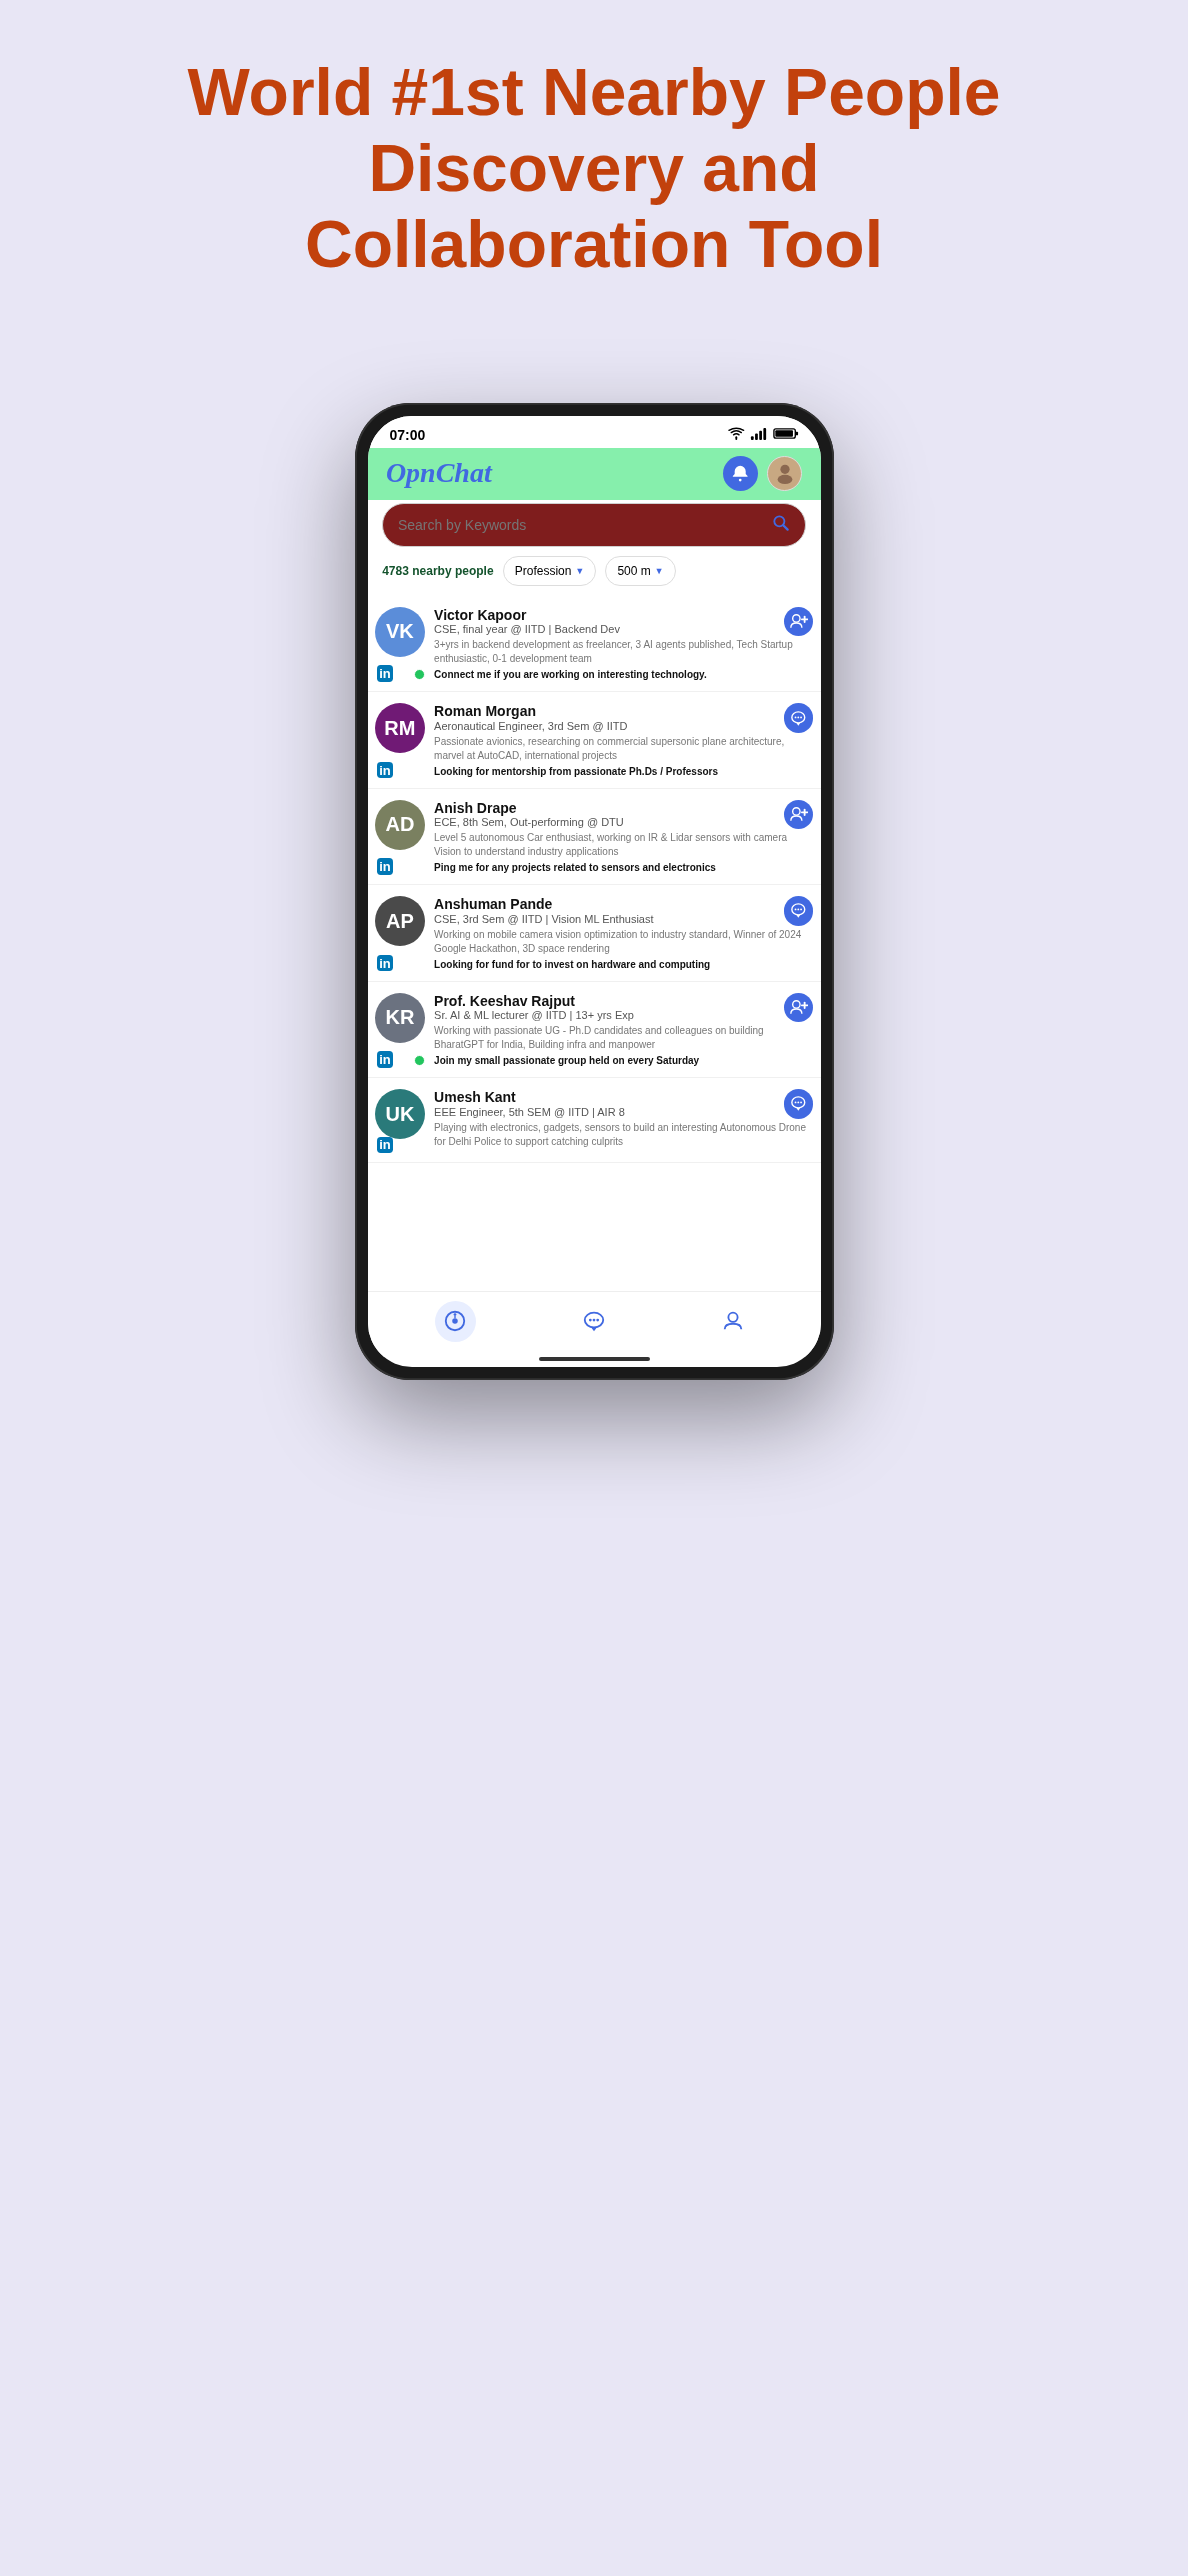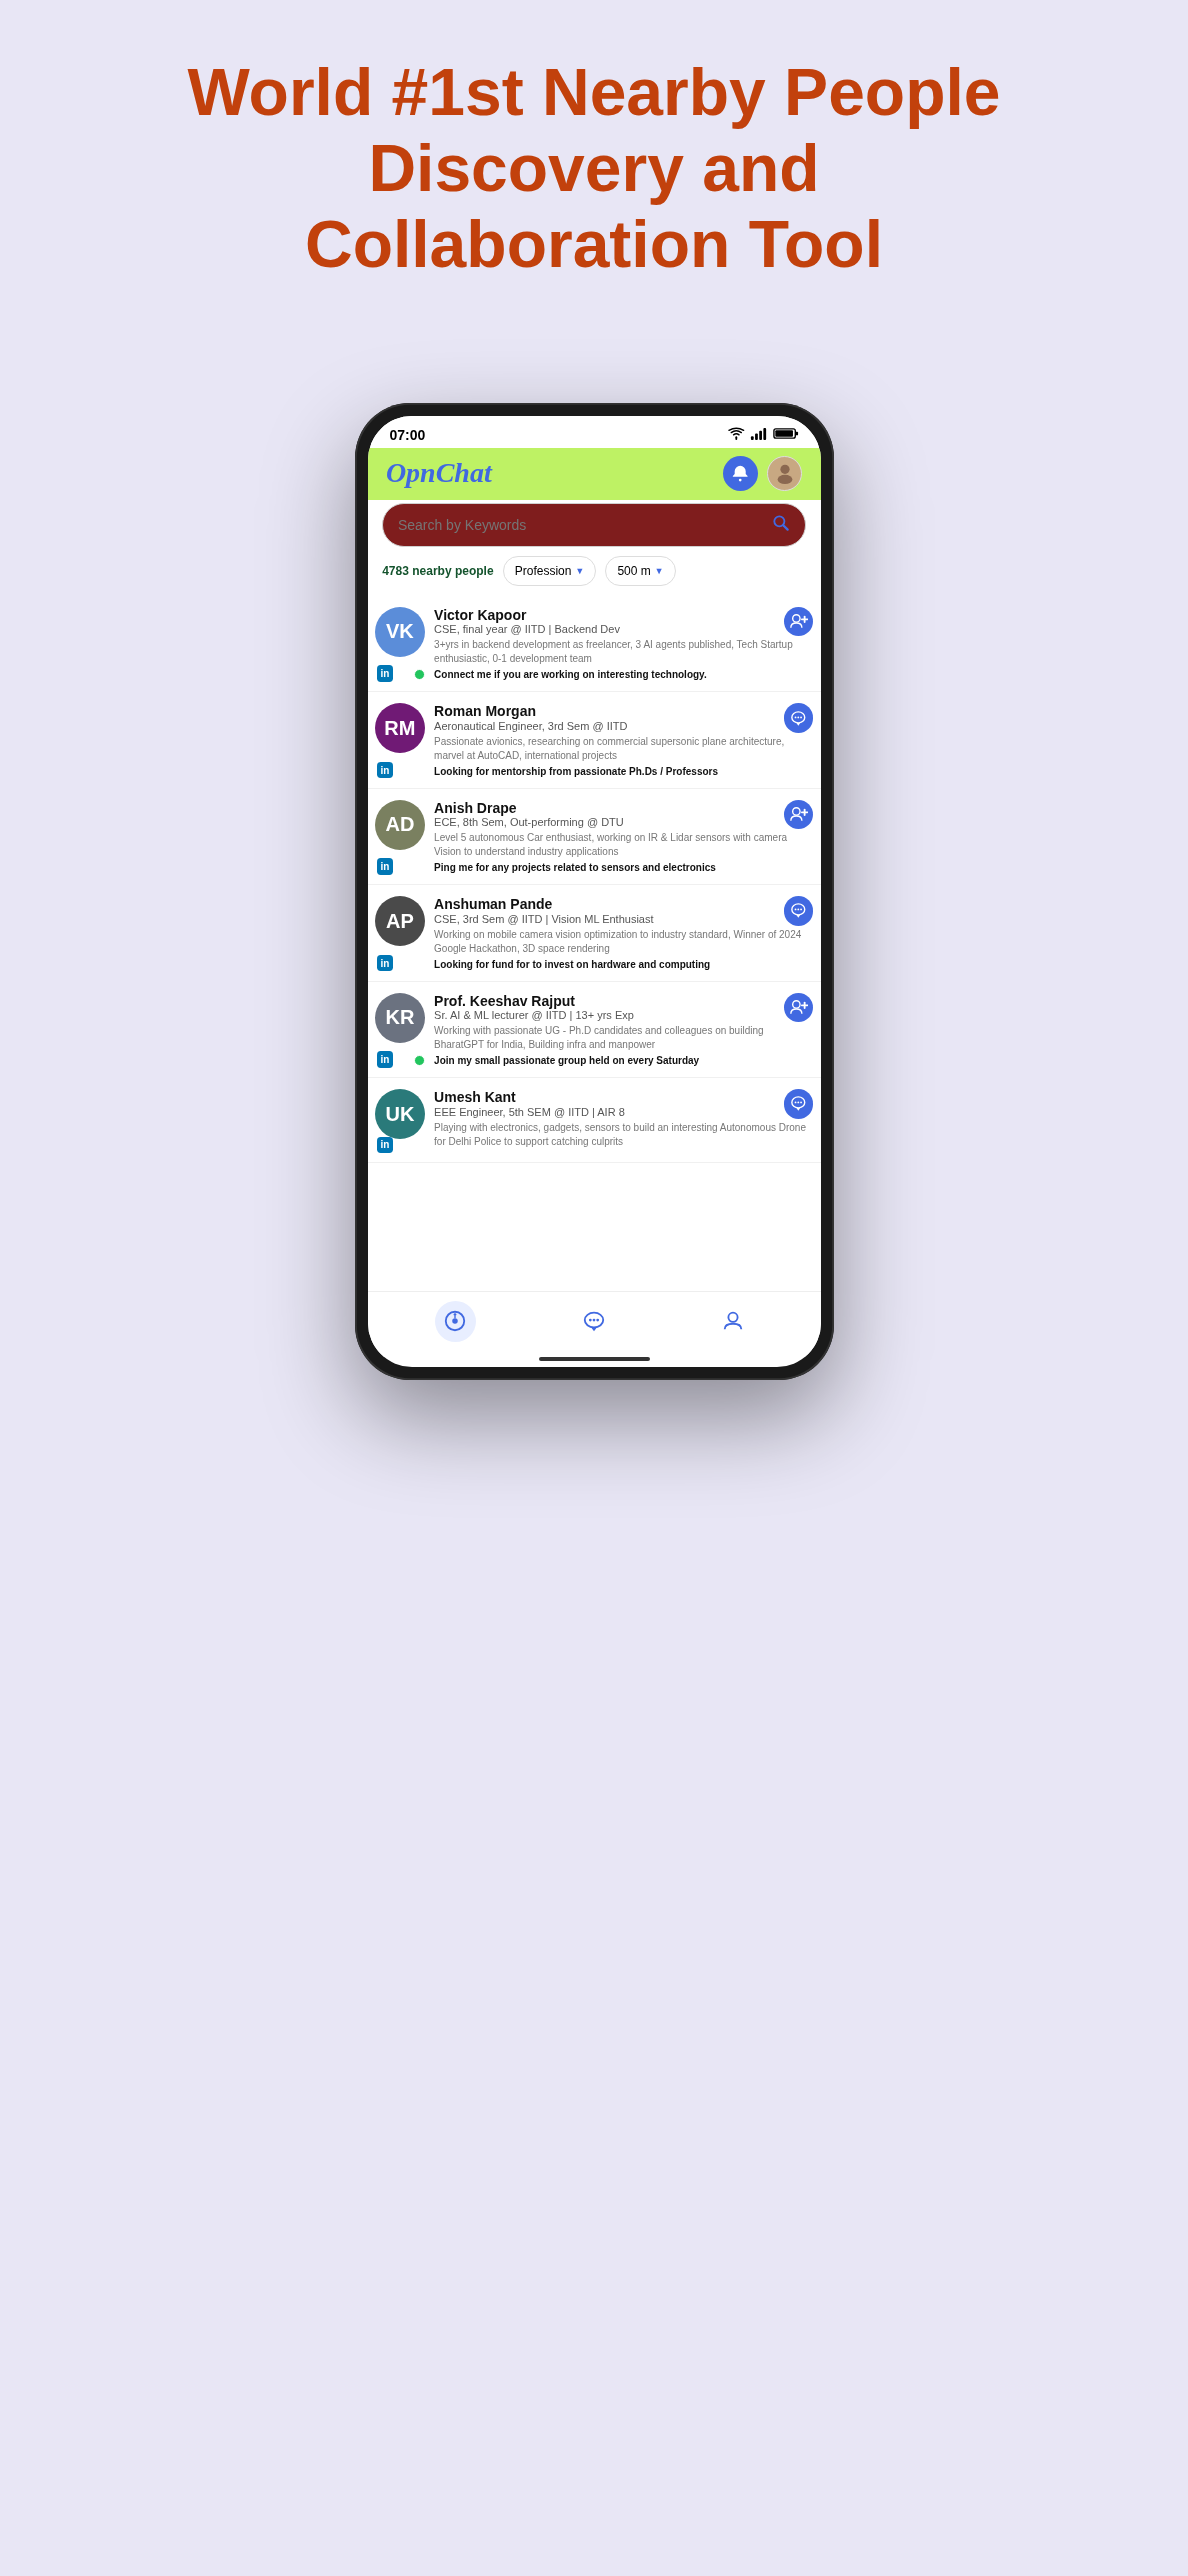--- a/index.html
+++ b/index.html
@@ -73,21 +73,21 @@
       display: flex;
       align-items: center;
       gap: 5.5px;
     }
 
     .app-header {
       display: flex;
       justify-content: space-between;
       align-items: center;
       padding: 7.4px 18.4px 9.2px;
-      background: #bef264;
+      background: #86efac;
     }
 
     .app-logo {
       font-size: 28px;
       font-weight: 800;
       font-style: italic;
       color: #4169E1;
       font-family: Georgia, serif;
     }
 
@@ -211,21 +211,21 @@
       position: absolute;
       bottom: -1.8px;
       left: 1.8px;
       width: 16.6px;
       height: 16.6px;
       background: #0077B5;
       border-radius: 3.7px;
       display: flex;
       align-items: center;
       justify-content: center;
-      font-size: 10px;
+      font-size: 13px;
       font-weight: 900;
       color: white;
     }
 
     .online-dot {
       position: absolute;
       bottom: 0;
       right: 0;
       width: 11px;
       height: 11px;

